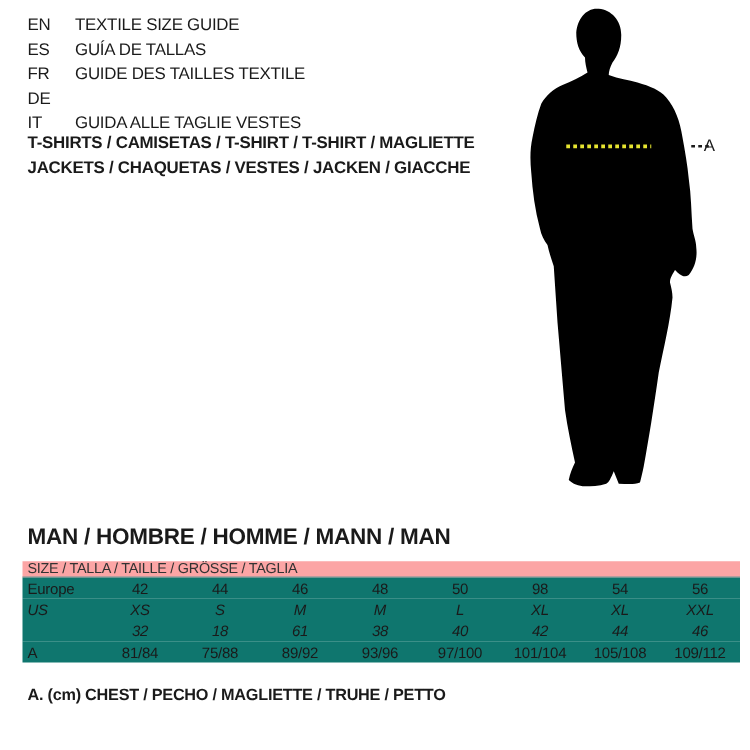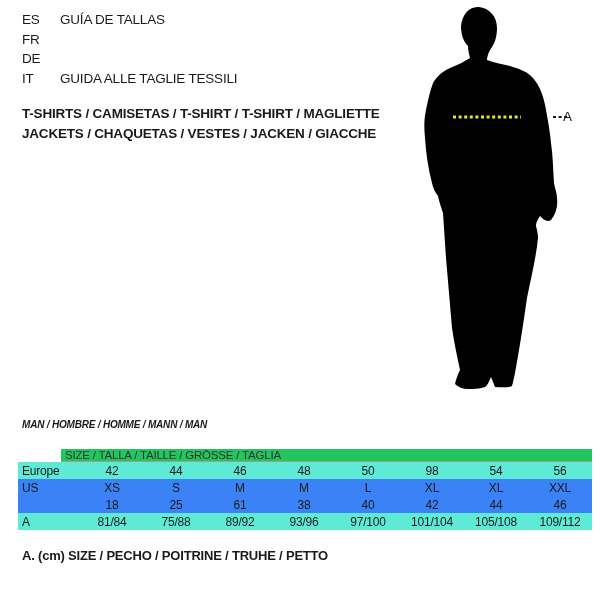--- a/index.html
+++ b/index.html
@@ -13,52 +13,57 @@
   .lang-row{display:flex;height:19.5px;align-items:center;font-size:13.5px;font-weight:400;}
   .lang-code{width:38px;flex:0 0 38px;}
   
   .cat-line{position:absolute;left:22px;font-size:13.5px;font-weight:700;white-space:nowrap;}
   #cat1{top:106px;} #cat2{top:126px;}
   
   .figure-wrap{position:absolute;left:415px;top:6px;width:160px;height:392px;}
   .figure-wrap svg{display:block;}
   .measure-label{position:absolute;left:563px;top:109px;font-size:13.5px;font-weight:400;}
   
-  .section-title{position:absolute;left:22px;top:419px;font-size:10px;font-weight:700;white-space:nowrap;font-style:italic;}
+  .section-title{position:absolute;left:22px;top:419px;font-size:18px;font-weight:700;white-space:nowrap;}
   .footnote{position:absolute;left:22px;top:548px;font-size:13px;font-weight:700;white-space:nowrap;}
   
   .size-table{position:absolute;left:18px;top:449px;width:574px;font-size:12px;}
   .thead{
-    height:12px;background:#22c55e;border-bottom:1px solid #9c9c9c;
-    display:flex;align-items:center;padding-left:4px;font-size:11.5px;color:#333;margin-left:43px;
+    height:12px;background:#fca5a5;border-bottom:1px solid #9c9c9c;
+    display:flex;align-items:center;padding-left:4px;font-size:11.5px;color:#333;
   }
-  .trow{display:flex;height:17px;align-items:center;background:#5eead4;}
-  .trow.shaded{background:#3b82f6;}
+  .trow{display:flex;height:17px;align-items:center;background:#0f766e;}
+  .trow.shaded{background:#0f766e;font-style:italic;}
   .tlabel{flex:0 0 58px;padding-left:4px;}
   .tcell{flex:1 1 0;text-align:center;}
 </style>
 </head>
 <body>
 
 <div id="stage">
 
   <div class="lang-list">
     <div class="lang-row">
+      <span class="lang-code">EN</span>
+      <span class="lang-label">TEXTILE SIZE GUIDE</span>
+    </div>
+    <div class="lang-row">
       <span class="lang-code">ES</span>
       <span class="lang-label">GUÍA DE TALLAS</span>
     </div>
     <div class="lang-row">
       <span class="lang-code">FR</span>
+      <span class="lang-label">GUIDE DES TAILLES TEXTILE</span>
     </div>
     <div class="lang-row">
       <span class="lang-code">DE</span>
     </div>
     <div class="lang-row">
       <span class="lang-code">IT</span>
-      <span class="lang-label">GUIDA ALLE TAGLIE TESSILI</span>
+      <span class="lang-label">GUIDA ALLE TAGLIE VESTES</span>
     </div>
   </div>
 
   <div id="cat2" class="cat-line">JACKETS / CHAQUETAS / VESTES / JACKEN / GIACCHE</div>
   <div id="cat1" class="cat-line">T-SHIRTS / CAMISETAS / T-SHIRT / T-SHIRT / MAGLIETTE</div>
 
   <div class="figure-wrap">
     <svg width="160" height="392" viewBox="0 0 160 392" xmlns="http://www.w3.org/2000/svg">
       <path d="M64,1
            C74,2 82,10 82,22
@@ -127,22 +132,22 @@
       <div class="tcell">M</div>
       <div class="tcell">M</div>
       <div class="tcell">L</div>
       <div class="tcell">XL</div>
       <div class="tcell">XL</div>
       <div class="tcell">XXL</div>
     </div>
 
     <div class="trow shaded">
       <div class="tlabel"></div>
+      <div class="tcell">32</div>
       <div class="tcell">18</div>
-      <div class="tcell">25</div>
       <div class="tcell">61</div>
       <div class="tcell">38</div>
       <div class="tcell">40</div>
       <div class="tcell">42</div>
       <div class="tcell">44</div>
       <div class="tcell">46</div>
     </div>
 
     <div class="trow">
       <div class="tlabel">A</div>
@@ -150,15 +155,15 @@
       <div class="tcell">75/88</div>
       <div class="tcell">89/92</div>
       <div class="tcell">93/96</div>
       <div class="tcell">97/100</div>
       <div class="tcell">101/104</div>
       <div class="tcell">105/108</div>
       <div class="tcell">109/112</div>
     </div>
   </div>
 
-  <div class="footnote">A. (cm) SIZE / PECHO / POITRINE / TRUHE / PETTO</div>
+  <div class="footnote">A. (cm) CHEST / PECHO / MAGLIETTE / TRUHE / PETTO</div>
 
 </div>
 
 </body></html>

